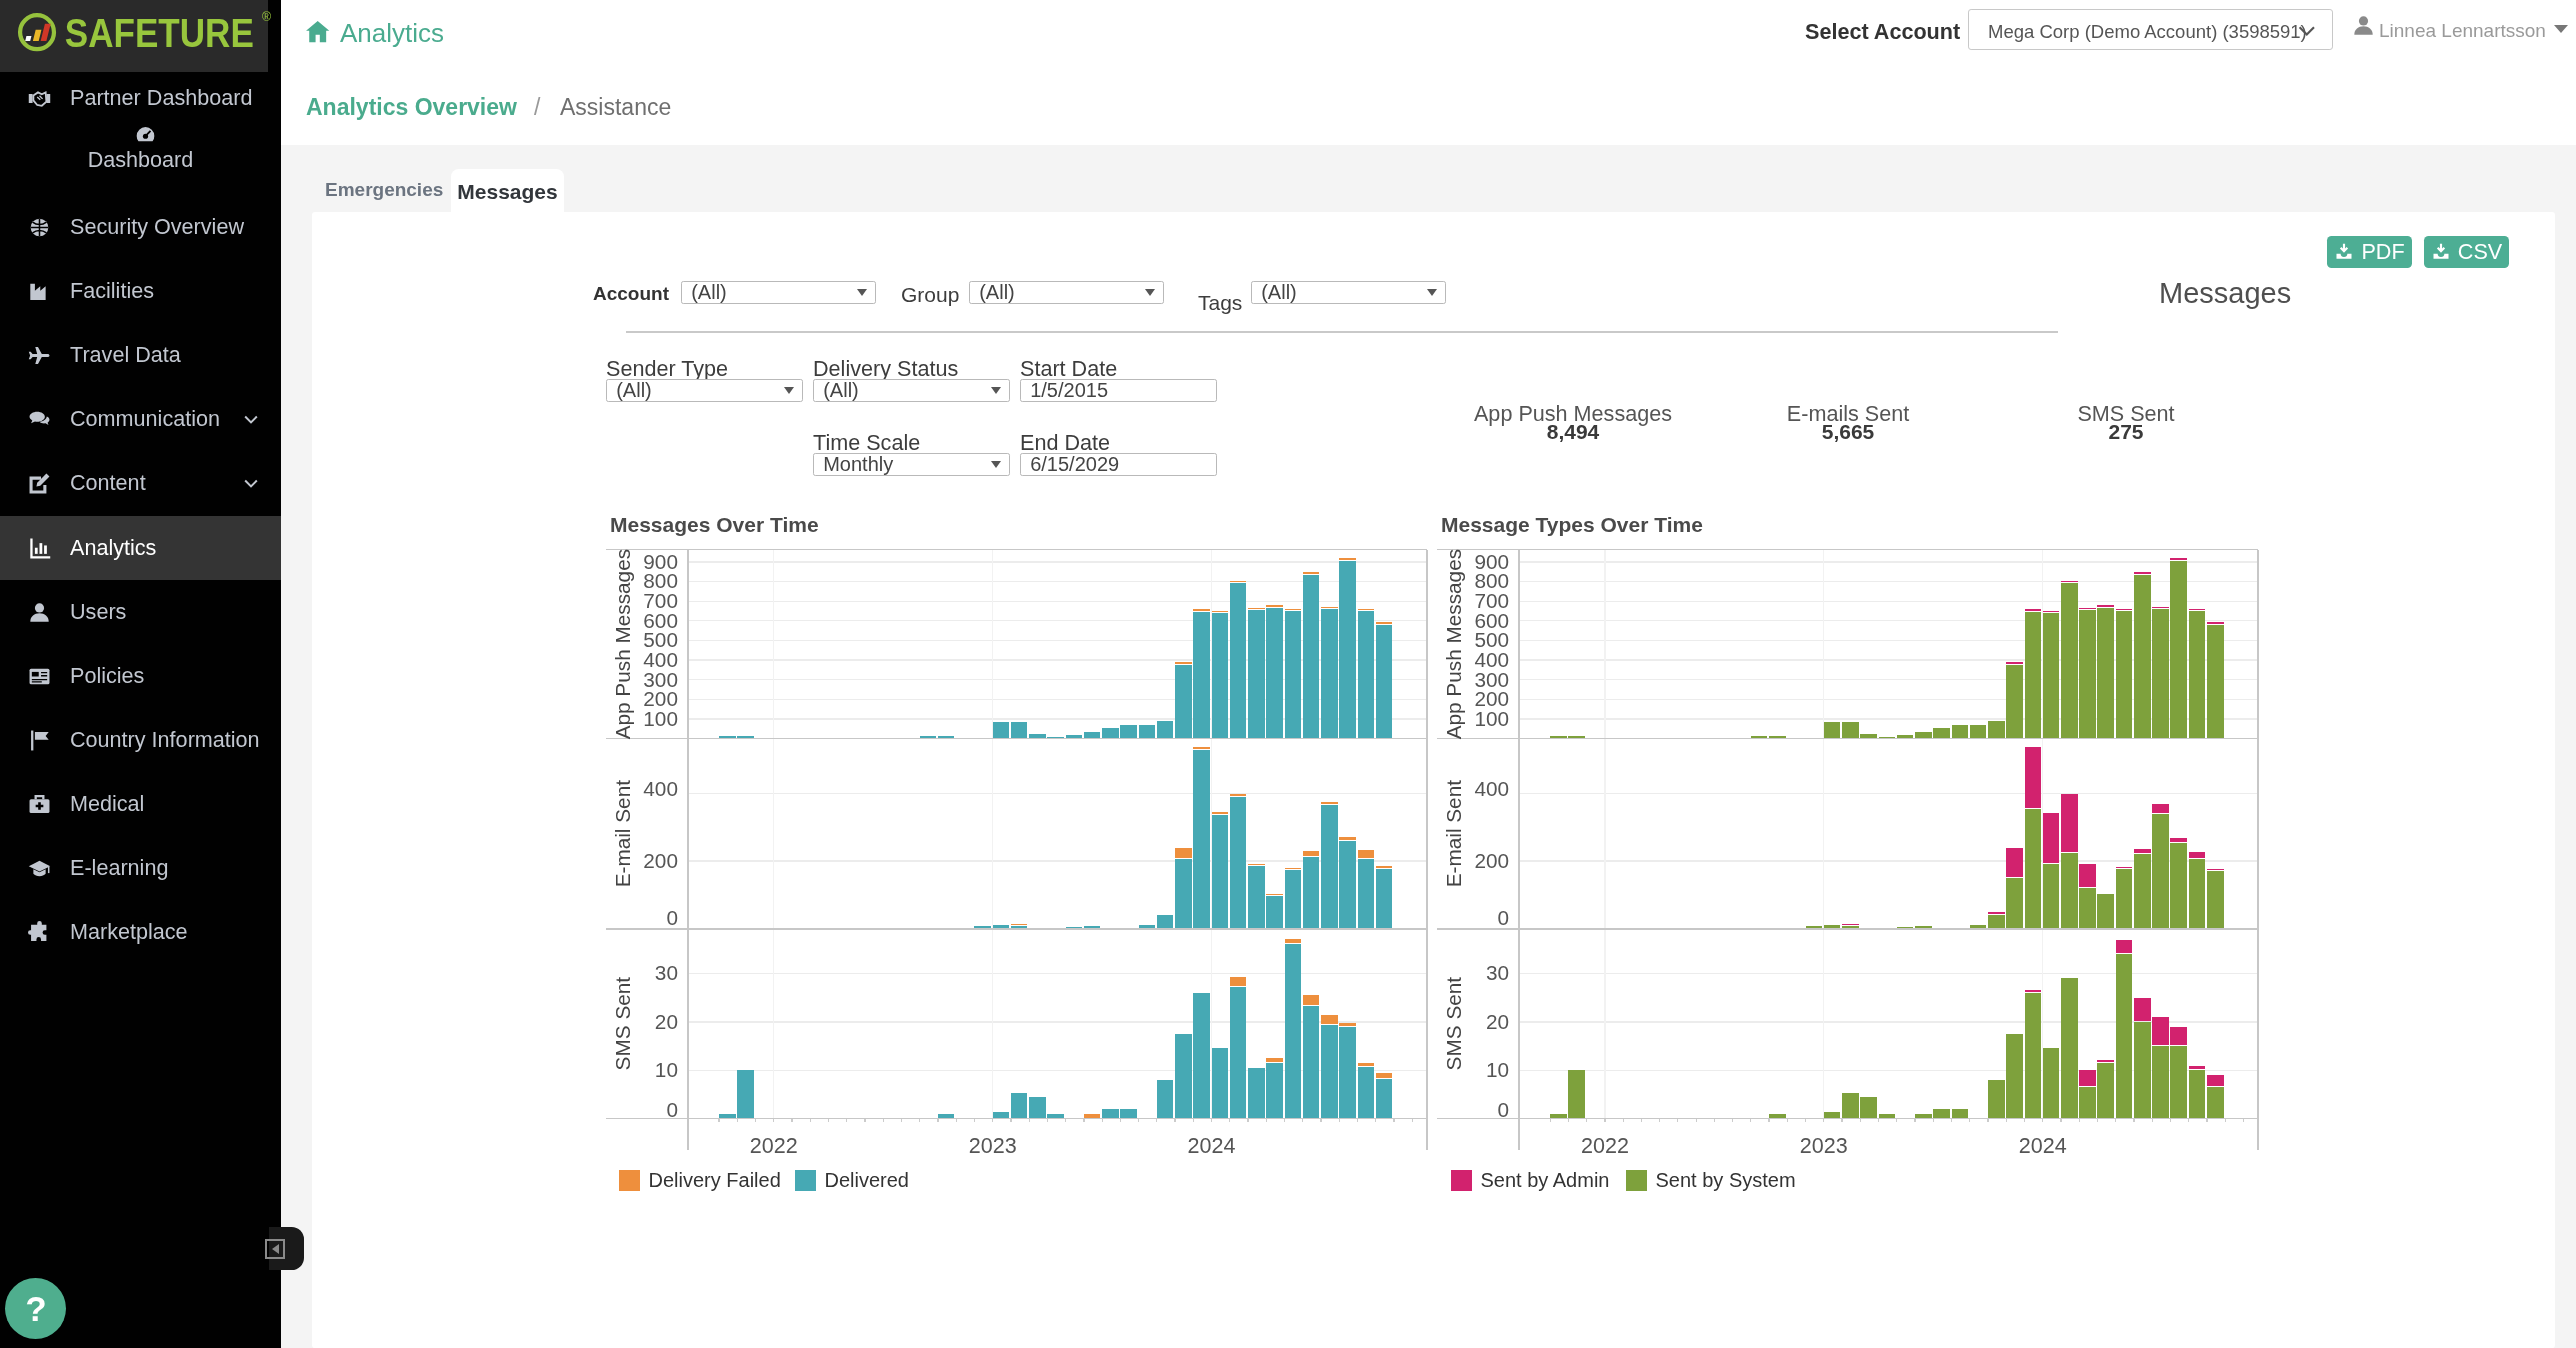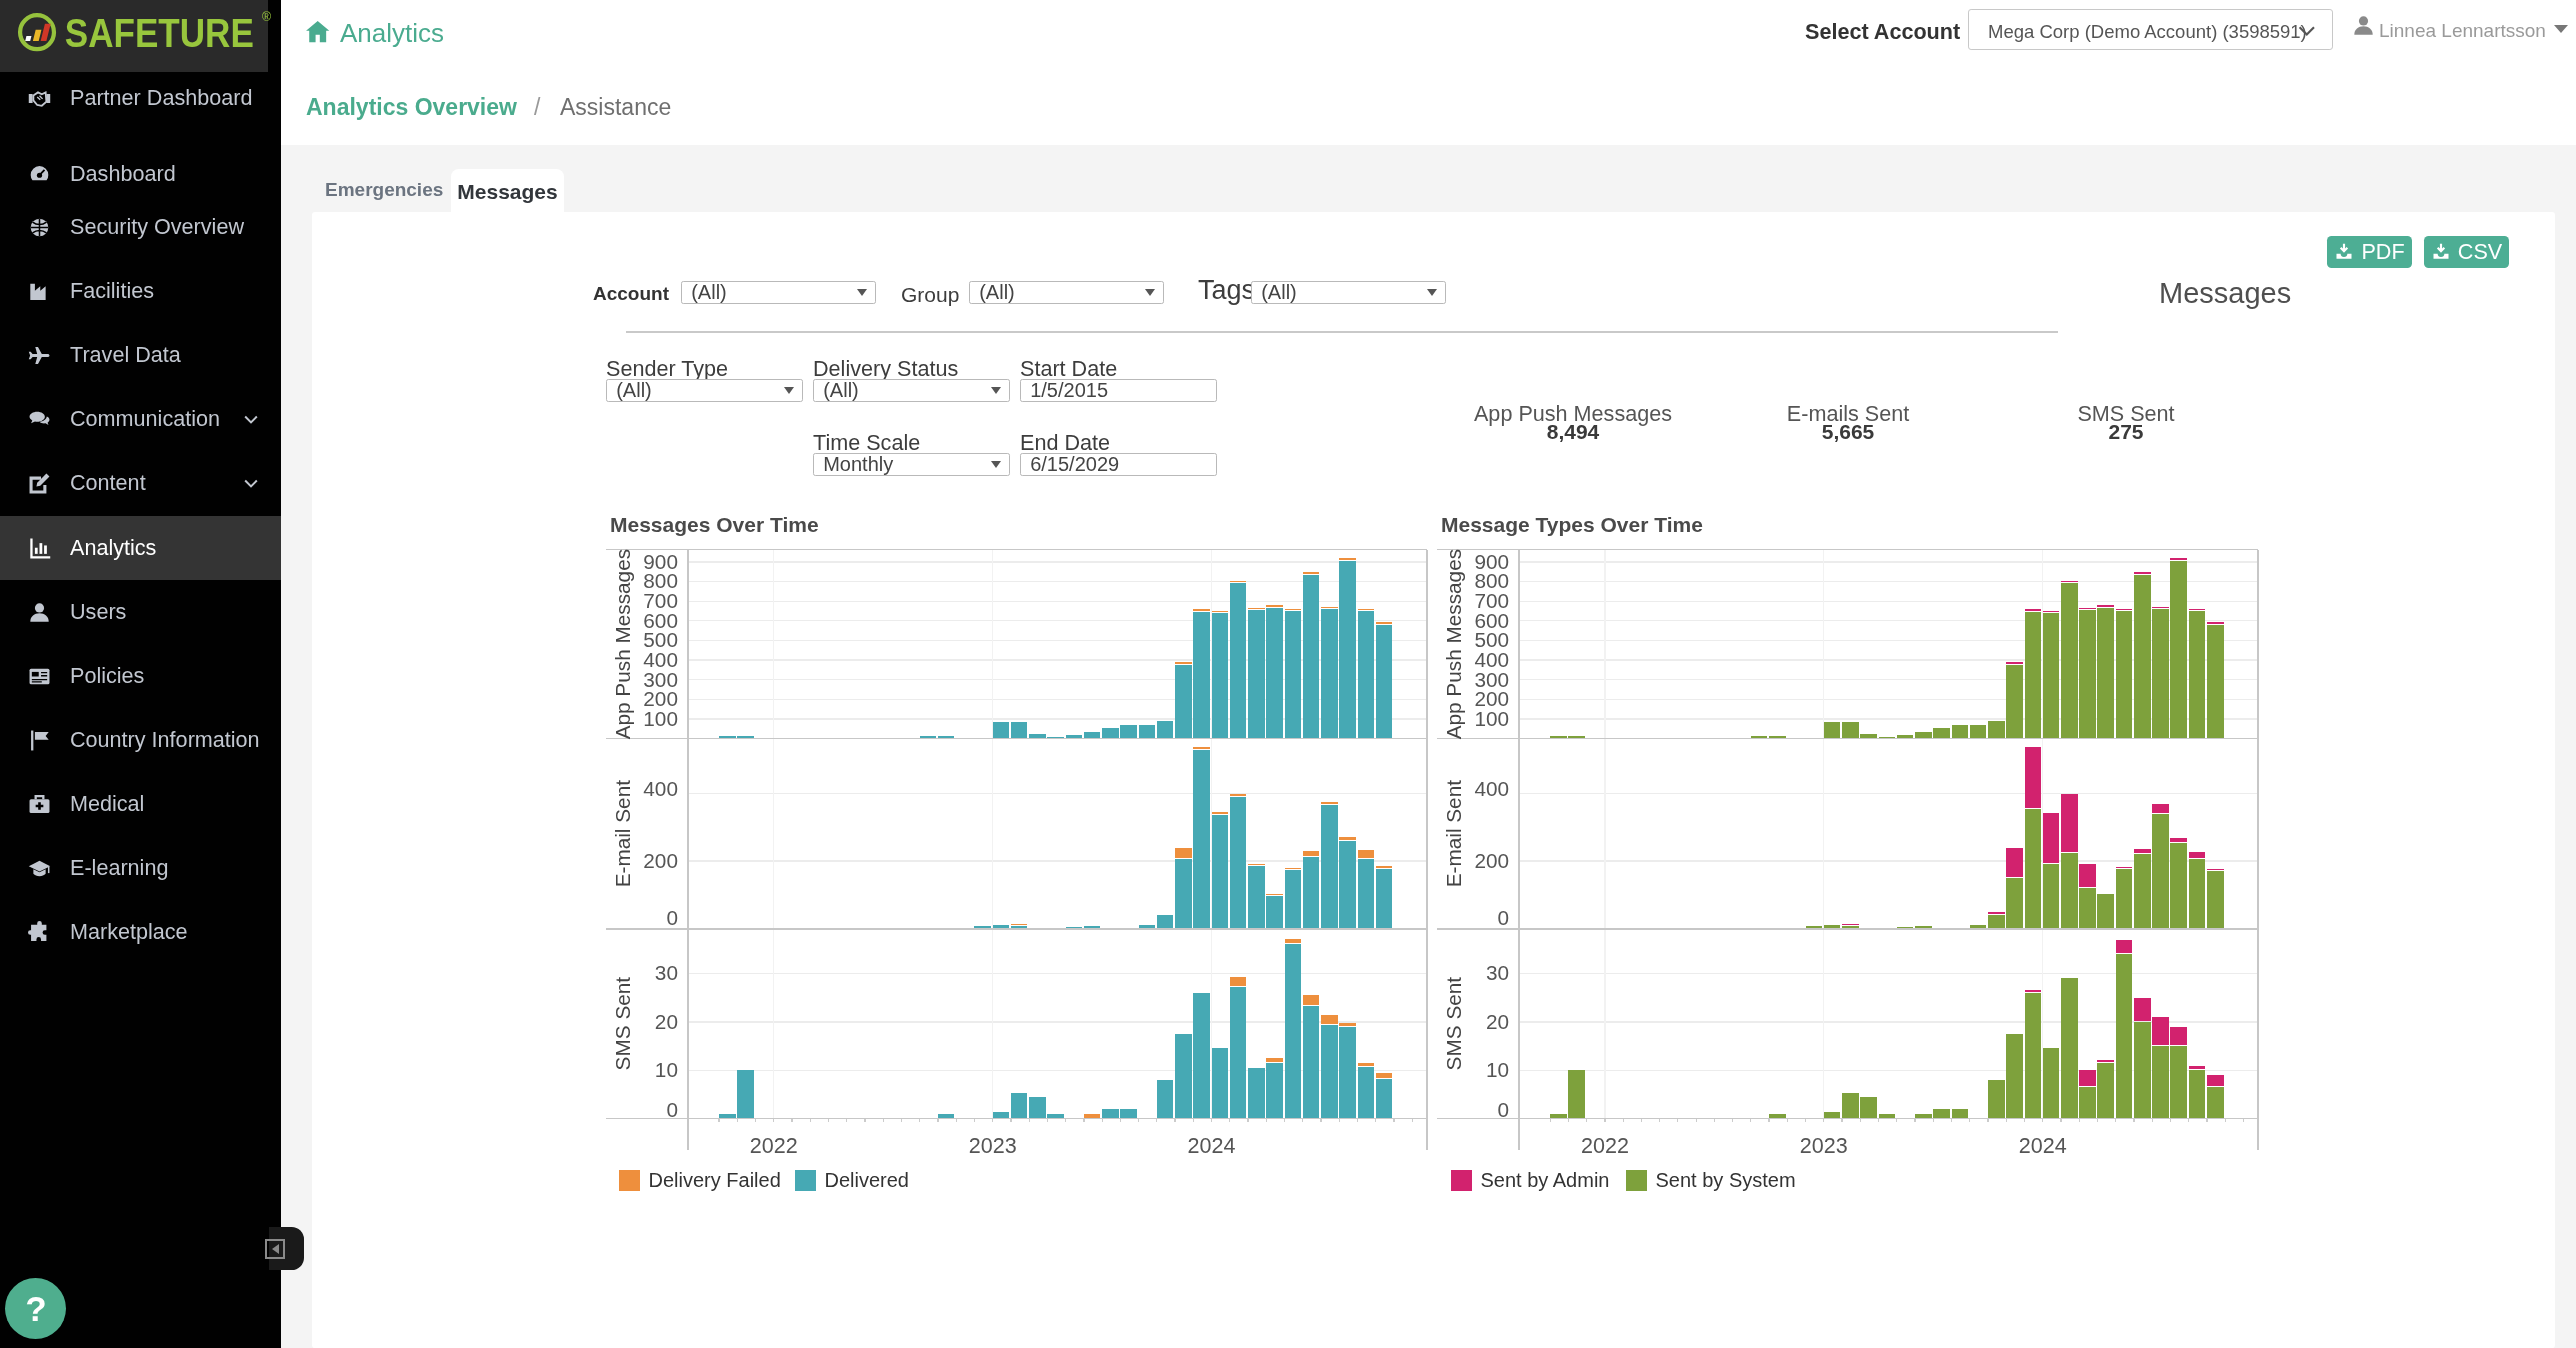--- a/index.html
+++ b/index.html
@@ -48,21 +48,21 @@
 <div class="nav" style="top:66px;">
       <span class="nico">
         <svg width="23" height="23" viewBox="0 0 30 30">
           <path d="M1 9h5v12H1zM24 9h5v12h-5z" fill="#c2c7d0"></path>
           <path d="M7 11l6-4 5 2.5L23 7l1 12-6 5.5-6-1-5-6z" fill="none" stroke="#c2c7d0" stroke-width="2.4"></path>
           <path d="M12 13l4 3.5M15 11.5l4 4" stroke="#c2c7d0" stroke-width="1.8"></path>
         </svg>
       </span>
       <span style="color:#c2c7d0">Partner Dashboard</span>
     </div>
-<div class="nav" style="top:142px;">
+<div class="nav" style="top:124px;flex-direction:column;">
       <span class="nico">
         <svg width="23" height="23" viewBox="0 0 30 30">
           <path d="M15 4a11.5 11.5 0 0 1 11.5 11.5 11.3 11.3 0 0 1-2.3 6.9H5.8a11.3 11.3 0 0 1-2.3-6.9A11.5 11.5 0 0 1 15 4z" fill="#c2c7d0"></path>
           <circle cx="15" cy="16" r="3.4" fill="#000"></circle>
           <path d="M15 15.8 21.5 9" stroke="#000" stroke-width="2.4"></path>
         </svg>
       </span>
       <span style="color:#c2c7d0">Dashboard</span>
     </div>
 <div class="nav" style="top:195px;">
@@ -222,21 +222,21 @@
 <div class="btn" style="left:2424px;top:236px">
 <svg width="20" height="20" viewBox="0 0 24 24" fill="#fff">
       <path d="M12 2v9M8 7l4 4 4-4" stroke="#fff" stroke-width="2.6" fill="none"></path>
       <path d="M3 14v6h18v-6h-5a4 4 0 0 1-8 0z"></path>
     </svg>CSV</div>
 
 <div class="flabel" style="left:593px;top:283px;font-size:19px">Account</div>
 <div class="fbox" style="left:681px;top:281px;width:195px">(All)<span class="tri"></span></div>
 <div class="flabel2" style="left:901px;top:283px;font-size:21px">Group</div>
 <div class="fbox" style="left:969px;top:281px;width:195px">(All)<span class="tri"></span></div>
-<div class="flabel2" style="left:1198px;top:275px;font-size:27px">Tags</div>
+<div class="flabel2" style="left:1198px;top:291px;font-size:21px">Tags</div>
 <div class="fbox" style="left:1251px;top:281px;width:195px">(All)<span class="tri"></span></div>
 <div class="abs" style="left:626px;top:331px;width:1432px;height:2.3px;background:#c9c9c9"></div>
 <div class="abs" style="left:2159px;top:277px;font-size:29px;color:#4f4f4f">Messages</div>
 
 <div class="flabel2" style="left:606px;top:356px">Sender Type</div>
 <div class="fbox" style="left:606px;top:379px;width:197px">(All)<span class="tri"></span></div>
 <div class="flabel2" style="left:813px;top:356px">Delivery Status</div>
 <div class="fbox" style="left:813px;top:379px;width:197px">(All)<span class="tri"></span></div>
 <div class="flabel2" style="left:1020px;top:356px">Start Date</div>
 <div class="fbox" style="left:1020px;top:379px;width:197px">1/5/2015</div>

